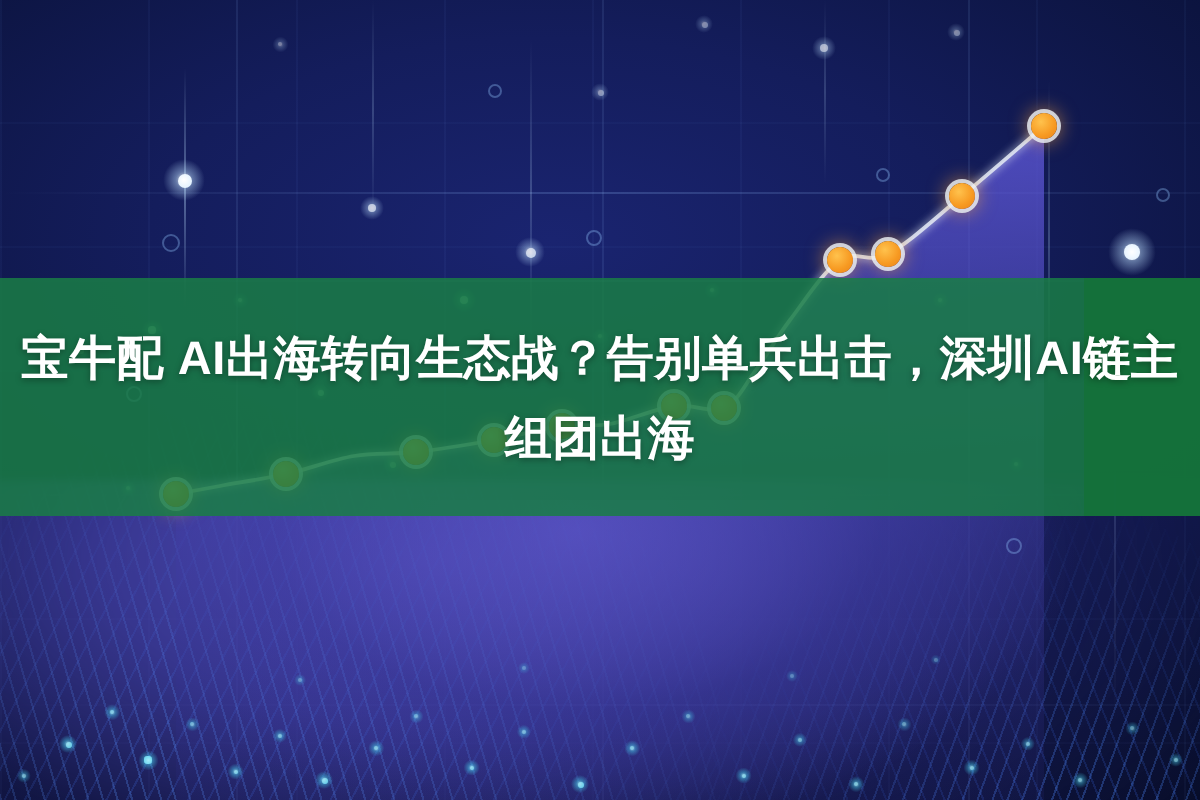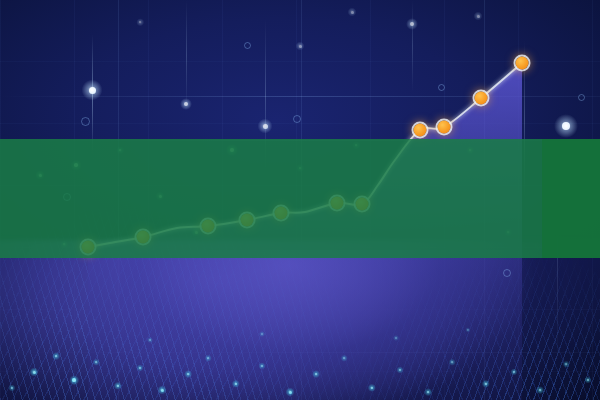--- a/index.html
+++ b/index.html
@@ -217,14 +217,15 @@
       <div class="marker" style="left: 337px; top: 203px; width: 13px; height: 13px;"></div>
       <div class="marker" style="left: 362px; top: 204px; width: 13px; height: 13px;"></div>
       <div class="marker" style="left: 420px; top: 130px; width: 13px; height: 13px;"></div>
       <div class="marker" style="left: 444px; top: 127px; width: 13px; height: 13px;"></div>
       <div class="marker" style="left: 481px; top: 98px; width: 13px; height: 13px;"></div>
       <div class="marker" style="left: 522px; top: 63px; width: 13px; height: 13px;"></div>
     </div>
 
   <div id="band"></div>
   <div id="band-right"></div>
+  <div id="title">宝牛配 AI出海转向生态战？告别单兵出击，深圳AI链主组团出海</div>
 
 </div>
 
 </body></html>

